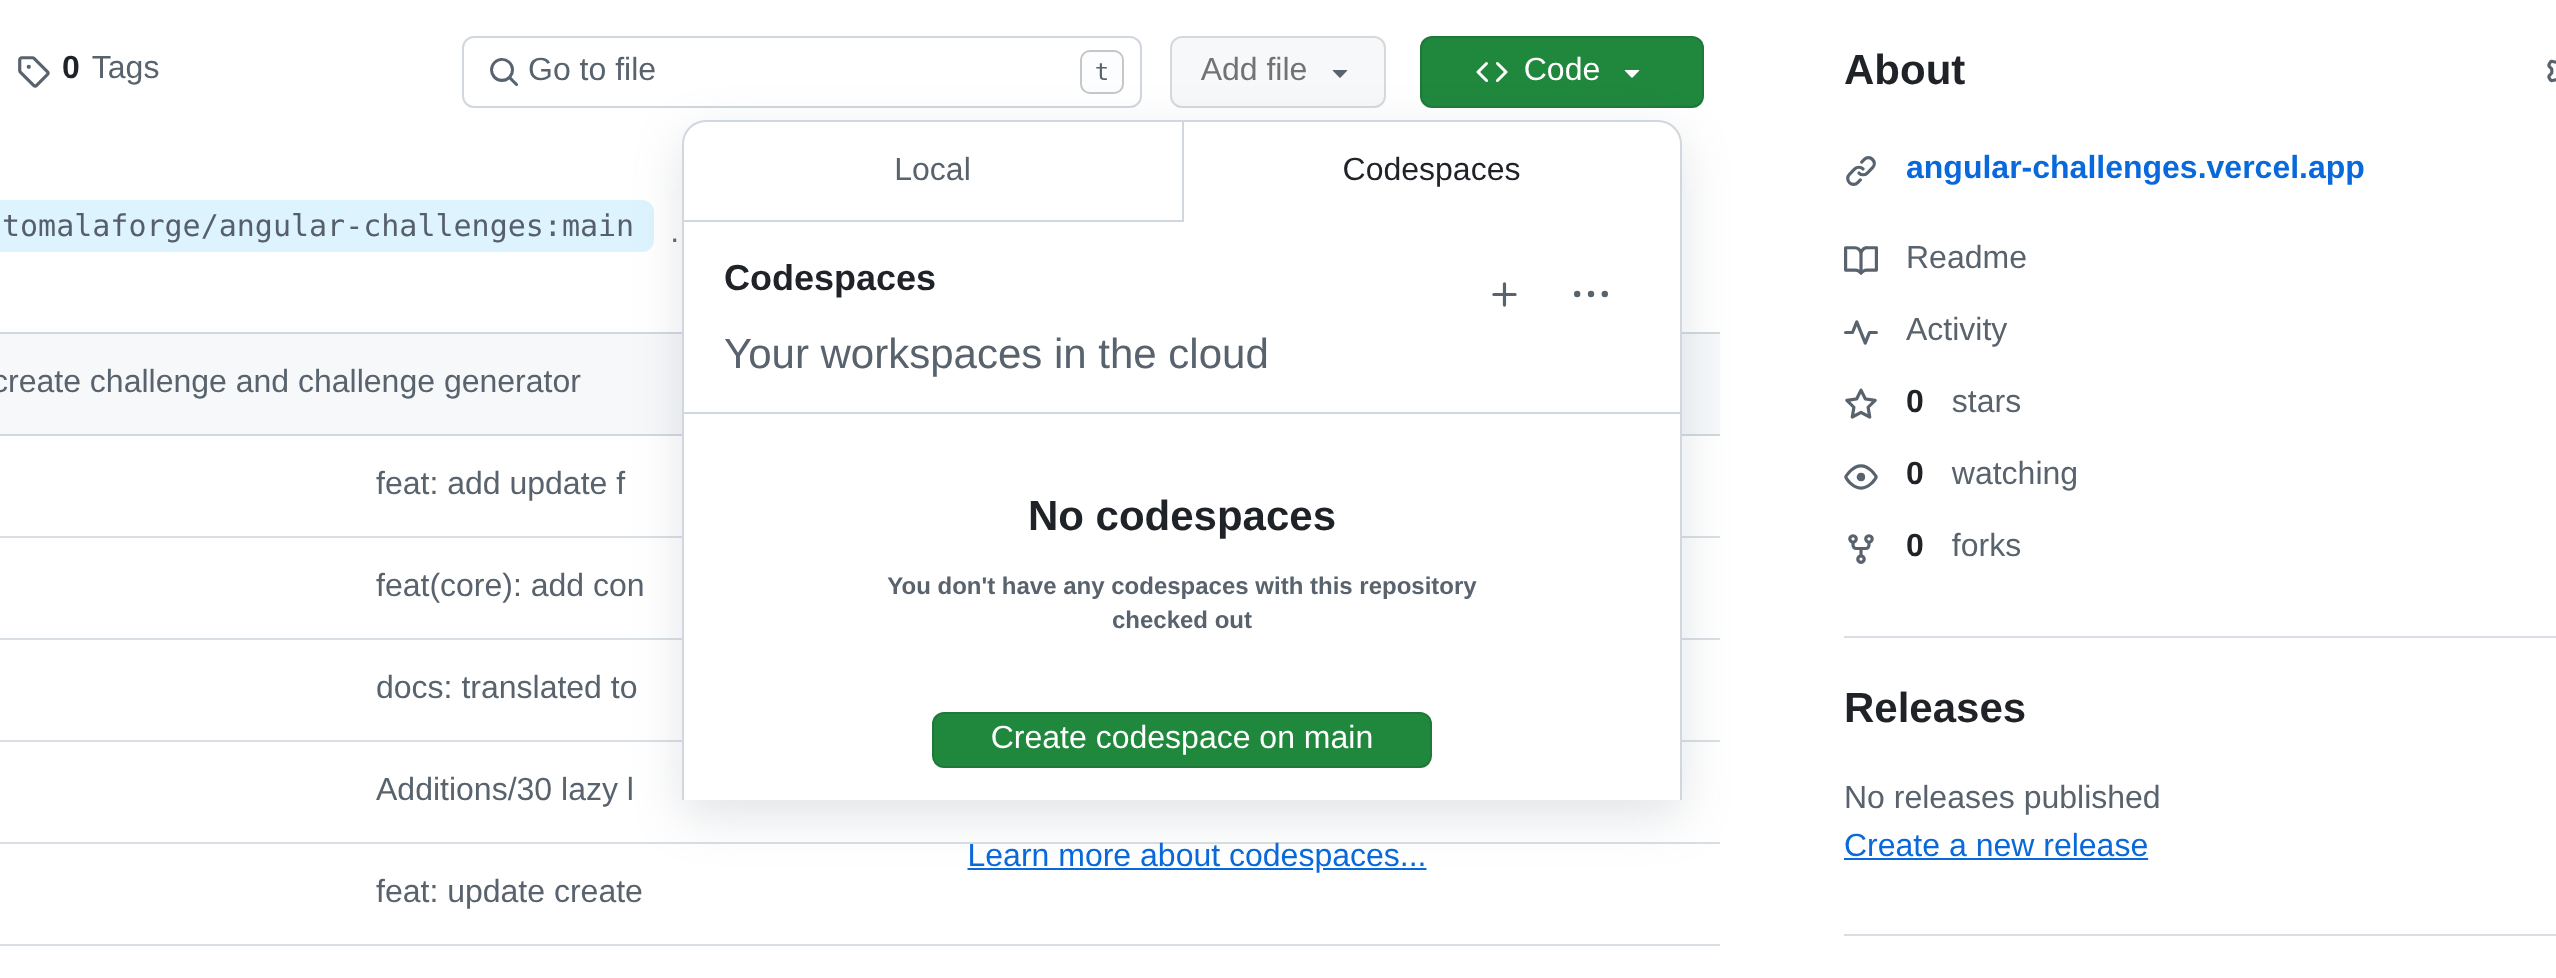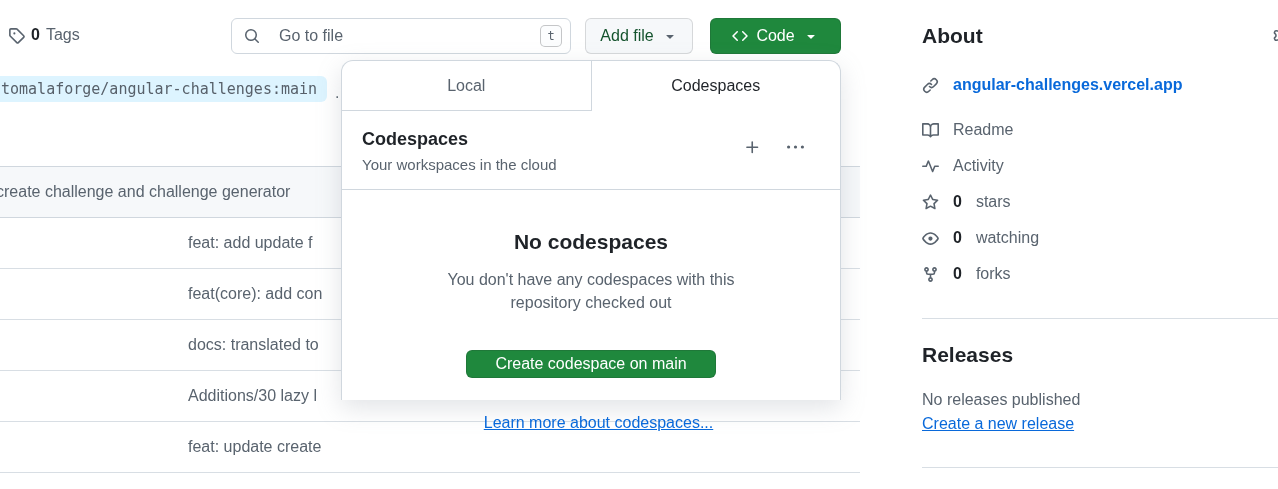--- a/index.html
+++ b/index.html
@@ -7,34 +7,34 @@
     font-family:"Liberation Sans", sans-serif; color:#1f2328; }
   .abs { position:absolute; }
   svg { display:block; }
 
   
   .tags-group { left:8px; top:26px; display:flex; align-items:center; gap:6px; font-size:16px; color:#59636e; }
   .tags-group .count { font-weight:bold; color:#1f2328; }
   .icon-gray { color:#59636e; }
 
   .search-box { left:231px; top:18px; width:340px; height:36px; border:1px solid #d0d7de;
-    border-radius:6px; background:#fff; display:flex; align-items:center; padding:0 8px 0 12px; gap:19px; }
+    border-radius:6px; background:#fff; display:flex; align-items:center; padding:0 8px 0 12px; gap:4px; }
   .search-box .placeholder { flex:1; font-size:16px; color:#59636e; }
   .kbd { width:22px; height:22px; border:1px solid rgba(31,35,40,0.25); border-radius:5px;
     background:#fcfdfe; color:#59636e; font-family:"DejaVu Sans Mono", monospace; font-size:12px;
     display:flex; align-items:center; justify-content:center; }
 
   .btn { height:36px; border-radius:6px; display:flex; align-items:center; justify-content:center;
     gap:8px; font-size:16px; cursor:pointer; }
-  .btn-light { left:585px; top:18px; width:108px; background:#f6f8fa; border:1px solid rgba(31,35,40,0.15); color:#14532d; }
+  .btn-light { left:585px; top:18px; width:108px; background:#f6f8fa; border:1px solid rgba(31,35,40,0.15); color:#737373; }
   .btn-light .caret { color:#59636e; }
-  .btn-green { left:710px; top:18px; width:131px; background:#1f883d; border:1px solid rgba(31,35,40,0.15); color:#ffffff; font-weight:500; }
-
-  
-  .branch-banner { left:0; top:76px; display:flex; align-items:flex-end; gap:8px; font-size:16px; color:#59636e; }
+  .btn-green { left:710px; top:18px; width:142px; background:#1f883d; border:1px solid rgba(31,35,40,0.15); color:#ffffff; font-weight:500; }
+
+  
+  .branch-banner { left:0; top:100px; display:flex; align-items:flex-end; gap:8px; font-size:16px; color:#59636e; }
   .branch-banner code { margin-left:-5px; background:#ddf4ff; color:#57606a; border-radius:6px;
     padding:4px 10px 4px 6px; font-family:"DejaVu Sans Mono", monospace; font-size:15px; }
 
   
   .file-table { left:0; top:166px; width:860px; border-top:1px solid #d0d7de; background:#fff; }
   .ft-header { height:51px; background:#f6f8fa; border-bottom:1px solid #d0d7de;
     display:flex; align-items:center; }
   .ft-header span { margin-left:-4px; font-size:16px; color:#59636e; white-space:nowrap; }
   .ft-row { height:51px; border-bottom:1px solid #d8dee4; display:flex; align-items:center; }
   .ft-row span { margin-left:188px; font-size:16px; color:#59636e; white-space:nowrap; }
@@ -42,27 +42,27 @@
   
   .panel { left:341px; top:60px; width:500px; height:340px; background:#ffffff;
     border:1px solid #d0d7de; border-bottom:none; border-radius:12px 12px 0 0;
     box-shadow:0 8px 24px rgba(140,149,159,0.25); z-index:5; }
   .tabs { display:flex; height:50px; }
   .tab { flex:1; display:flex; align-items:center; justify-content:center; font-size:16px; cursor:pointer; }
   .tab-local { color:#59636e; border-right:1px solid #d0d7de; border-bottom:1px solid #d0d7de; border-radius:12px 0 0 0; }
   .tab-active { color:#1f2328; }
   .panel-header { position:relative; padding:18px 20px 16px 20px; border-bottom:1px solid #d0d7de; }
   .panel-header .title { font-size:18px; font-weight:bold; color:#1f2328; }
-  .panel-header .subtitle { margin-top:6px; font-size:15px; color:#59636e; }
+  .panel-header .subtitle { margin-top:16px; font-size:21px; color:#59636e; }
   .panel-header .hdr-actions { position:absolute; right:36px; top:28px; display:flex; gap:26px; }
   .icon-btn { color:#59636e; background:none; border:none; cursor:pointer; padding:0; }
 
   .blankslate { text-align:center; padding-top:40px; }
   .blankslate .bs-title { font-size:21px; font-weight:bold; color:#1f2328; }
-  .blankslate .bs-desc { width:310px; margin:14px auto 0; font-size:16px; line-height:1.45; color:#59636e; }
+  .blankslate .bs-desc { width:310px; margin:14px auto 0; font-size:12px; line-height:1.45; color:#59636e;font-weight:bold; }
   .bs-button { display:inline-block; margin-top:36px; background:#1f883d; color:#fff;
     border:1px solid rgba(31,35,40,0.15); border-radius:6px; font-size:16px; font-weight:500;
     padding:4px 28px; cursor:pointer; }
   .bs-link { display:block; margin-top:36px; font-size:16px; color:#0969da; text-decoration:underline; cursor:pointer;margin-left:15px; }
 
   
   .sidebar { left:922px; top:0; width:368px; }
   .sb-heading { font-size:21px; font-weight:bold; color:#1f2328; }
   .about-head { position:relative; margin-top:24px; }
   .about-head .gear { position:absolute; right:0; top:3px; color:#59636e; cursor:pointer; }

